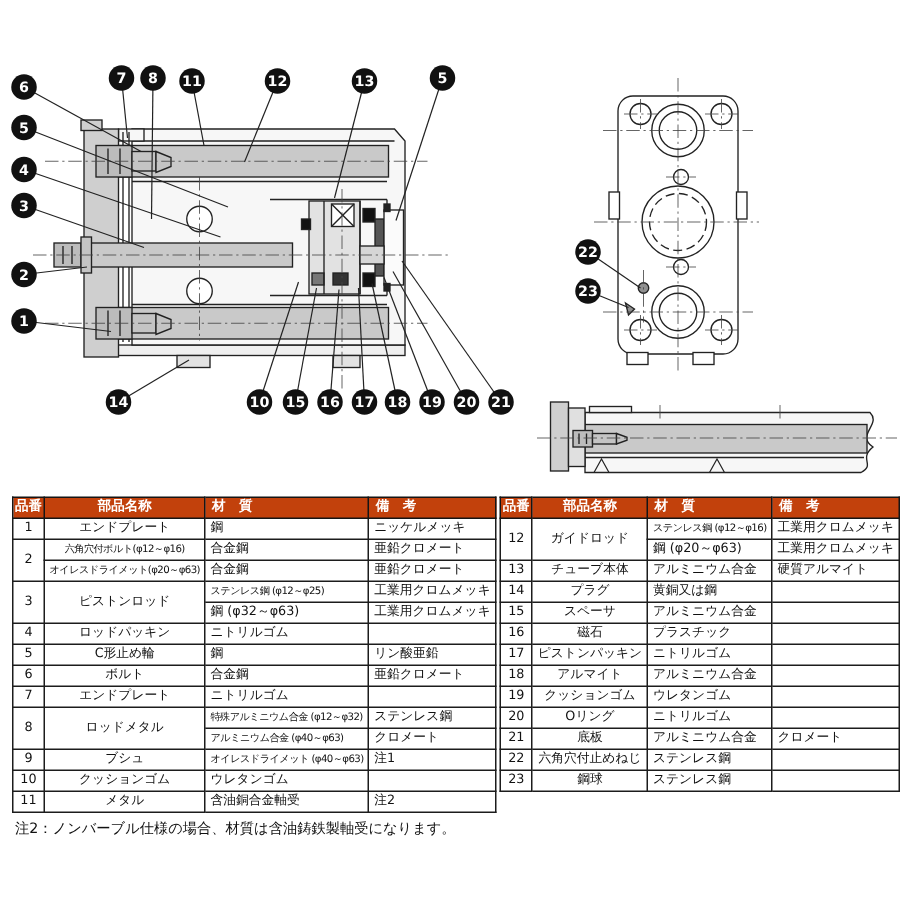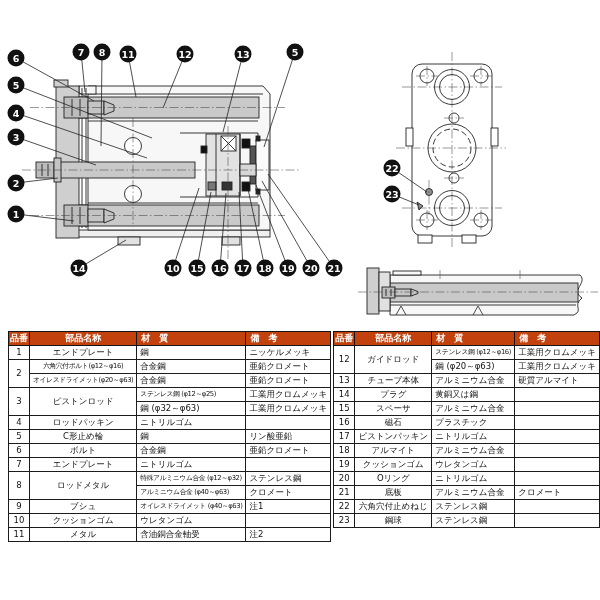--- a/index.html
+++ b/index.html
@@ -476,13 +476,14 @@
           <td class="c0">23</td>
           <td class="c1">鋼球</td>
           <td class="c2">ステンレス鋼</td>
           <td class="c3"></td>
         </tr>
       </tbody>
     </table>
 </div>
 
 <div class="notes">
+  <div>注2：ノンバーブル仕様の場合、材質は含油鋳鉄製軸受になります。</div>
 </div>
 
 </body></html>

